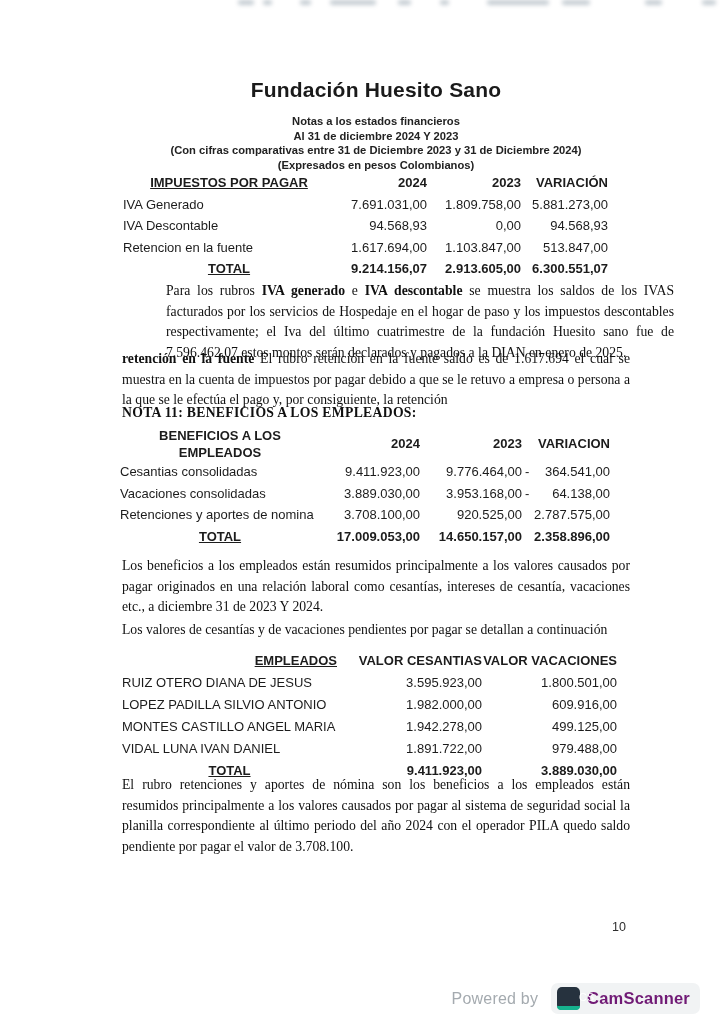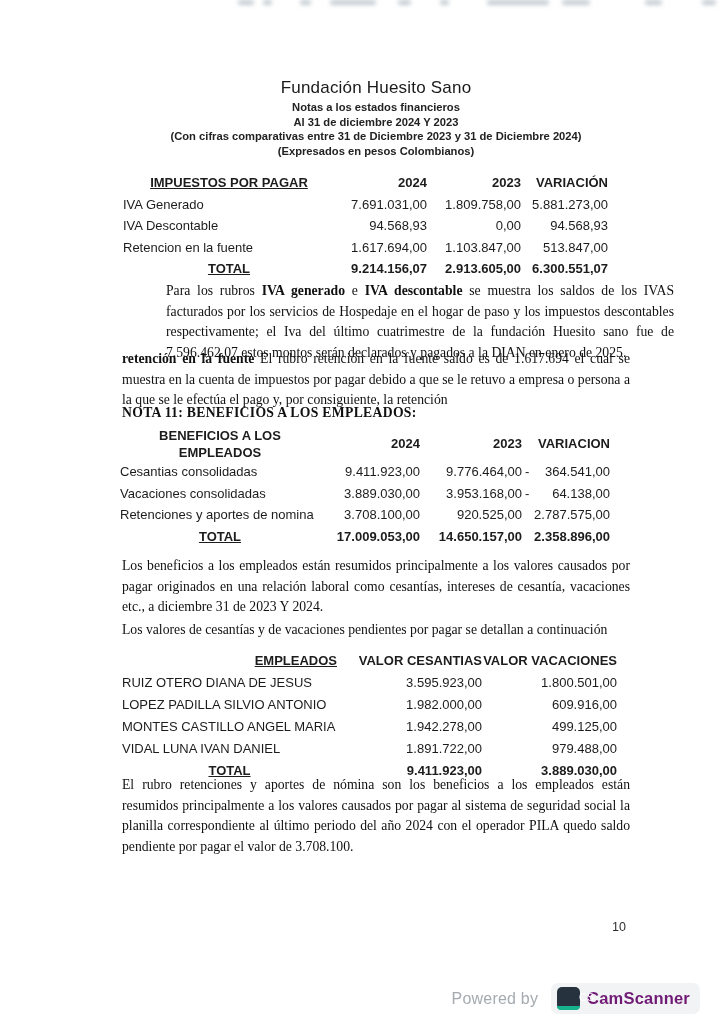--- a/index.html
+++ b/index.html
@@ -19,21 +19,21 @@
     position:absolute; top:0; height:5px;
     background:rgba(100,120,138,0.38);
     filter:blur(2px); border-radius:2px;
   }
 
   
   .doc-header {
     position:absolute; left:122px; top:78px; width:508px;
     text-align:center; color:#1a1a1a;
   }
-  .doc-title { font-size:17px; font-weight:400; letter-spacing:.2px; margin-bottom:2px; }
+  .doc-title { font-size:21px; font-weight:700; letter-spacing:.2px; margin-bottom:12px; }
   .doc-sub   { font-size:11.2px; font-weight:700; line-height:14.6px; color:#222; }
 
   
   table { border-collapse:collapse; table-layout:fixed; color:#1c1c1c; }
   td, th { padding:0; font-size:13px; line-height:21.5px; white-space:nowrap; vertical-align:top; }
   th { font-weight:700; }
   .num { text-align:right; }
   .lab { text-align:left; }
   .ctr { text-align:center;text-decoration:underline; }
   .bold { font-weight:700; }

